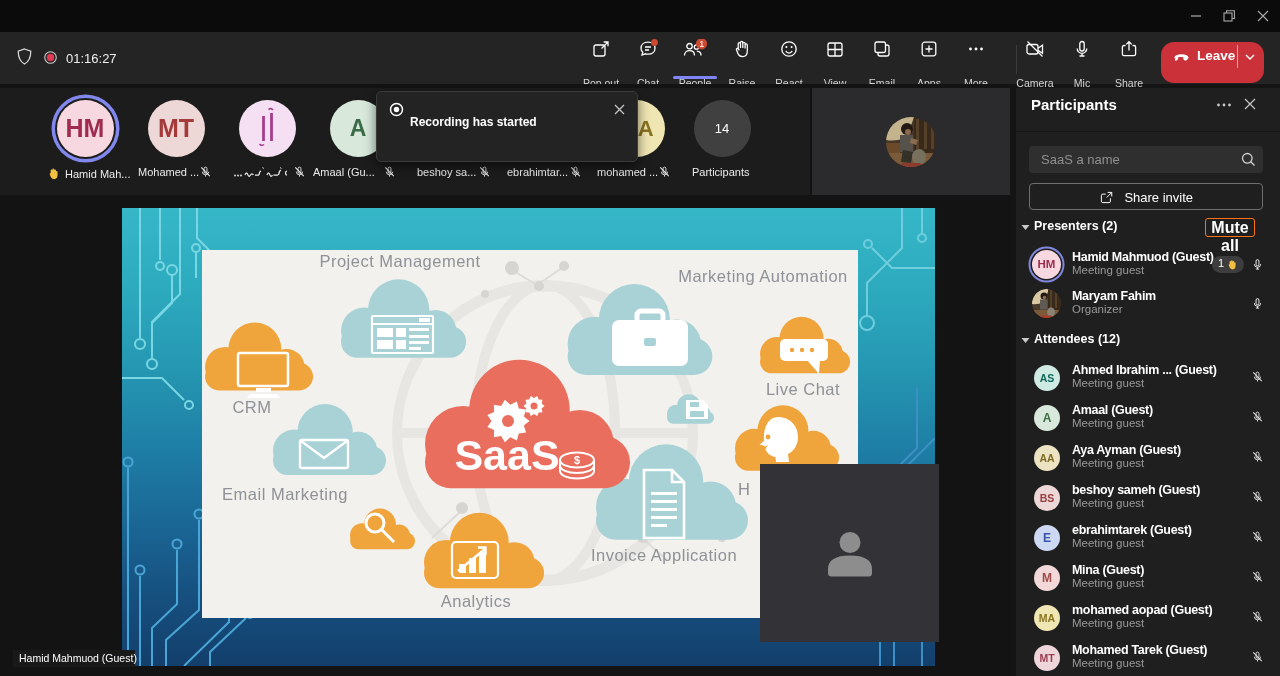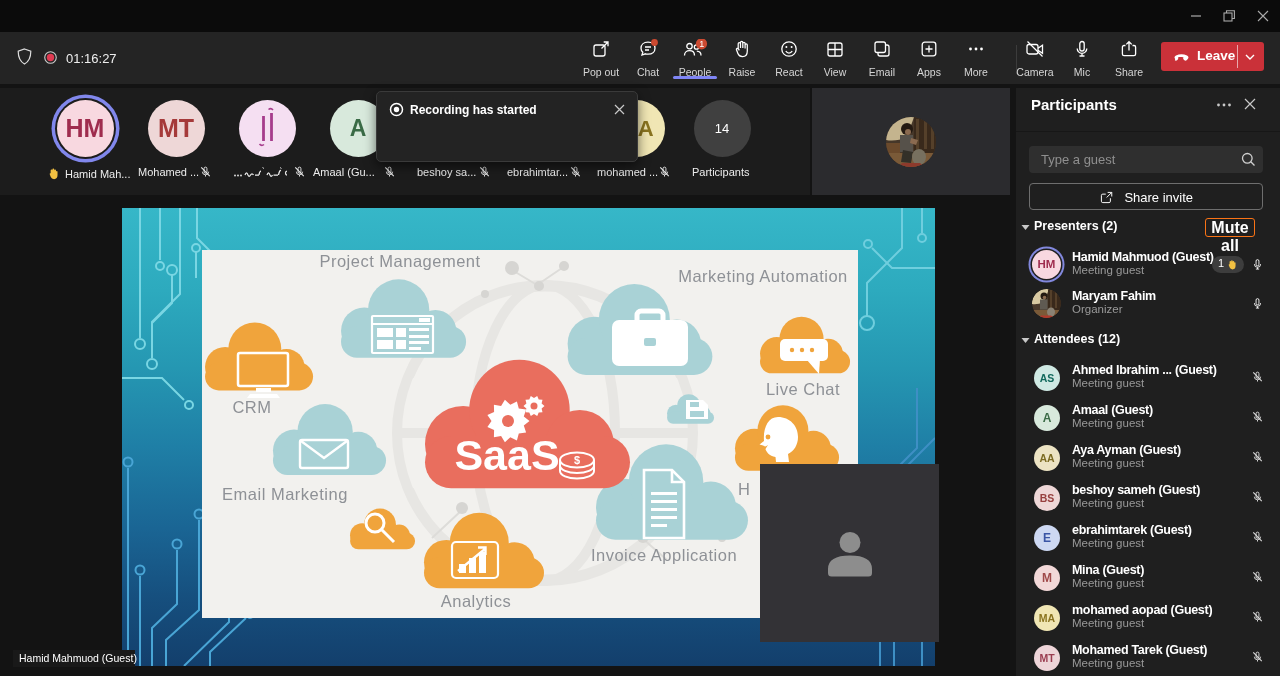--- a/index.html
+++ b/index.html
@@ -6,21 +6,21 @@
 .abs{position:absolute}
 #app{position:relative;width:1280px;height:676px}
 
 #titlebar{position:absolute;left:0;top:0;width:1280px;height:32px;background:#0b0b0b}
 #wtitle{position:absolute;left:0;top:9px;width:1280px;text-align:center;color:#9a9a9a;font-size:12px}
 
 #toolbar{position:absolute;left:0;top:32px;width:1280px;height:52px;background:#242424}
 #timer{position:absolute;left:66px;top:19px;color:#eee;font-size:13px}
 .tbtn{position:absolute;top:5px;width:46px;height:46px;text-align:center}
 .tbtn svg{display:block;margin:2px auto 0}
-.tbtn .lb{display:block;font-size:10.5px;color:#d6d6d6;margin-top:7px}
+.tbtn .lb{display:block;font-size:10.5px;color:#d6d6d6;margin-top:18px}
 
 #stage{position:absolute;left:0;top:84px;width:1010px;height:592px;background:#131313}
 #strippanel{position:absolute;left:0;top:4px;width:810px;height:107px;background:#1c1c1c}
 .avc{position:absolute;top:15.5px;width:57px;height:57px;border-radius:50%;text-align:center;line-height:57px;font-weight:bold;font-size:25px}
 .vlabel{position:absolute;top:82px;height:15px;font-size:11px;color:#ececec;white-space:nowrap}
 
 #slide{position:absolute;left:122px;top:124px;width:813px;height:458px;background:linear-gradient(180deg,#36b7c8 0%,#2daabe 18%,#2597b2 35%,#1f7fa6 52%,#1a6594 70%,#164f7e 85%,#133f6c 100%)}
 
 #preview{position:absolute;left:760px;top:380px;width:179px;height:178px;background:#333236}
 
@@ -167,21 +167,21 @@
       </div>
   <div class="tbtn" style="left:1106px">
         <svg width="20" height="20" viewBox="0 0 20 20">
           <g fill="none" stroke="#fff" stroke-width="1.3">
             <path d="M6.5 6.5 H5 a1.6 1.6 0 0 0-1.6 1.6 v7 A1.6 1.6 0 0 0 5 16.7 h10 a1.6 1.6 0 0 0 1.6-1.6 v-7 A1.6 1.6 0 0 0 15 6.5 h-1.5"></path>
             <path d="M10 11.5 V3 M7.3 5.4 L10 2.7 L12.7 5.4"></path>
           </g>
         </svg>
         <span class="lb">Share</span>
       </div>
-  <div style="position:absolute;left:1161px;top:10px;width:103px;height:29px;background:#ca3139;border-radius:3px">
+  <div style="position:absolute;left:1161px;top:10px;width:103px;height:41px;background:#ca3139;border-radius:13px">
     <svg style="position:absolute;left:11px;top:10px" width="19" height="11" viewBox="0 0 20 14">
           <path d="M2 9 c-1.5-1.5-1-3.5 1-4.5 c4.5-2.2 9.5-2.2 14 0 c2 1 2.5 3 1 4.5 l-1.5 1.5 c-.8.8-2 .8-2.8 0 l-1-1 c-.7-.7-.7-1.6-.1-2.4 c-2.4-.8-4.8-.8-7.2 0 c.6.8.6 1.7-.1 2.4 l-1 1 c-.8.8-2 .8-2.8 0 Z" fill="#fff"></path>
         </svg>
     <span style="position:absolute;left:36px;top:6px;color:#fff;font-size:13.5px;font-weight:bold">Leave</span>
     <div style="position:absolute;left:76px;top:3px;width:1px;height:23px;background:#e8a9ad"></div>
     <svg style="position:absolute;left:82px;top:9px" width="14" height="12" viewBox="0 0 14 12">
           <path d="M3 4 L7 8 L11 4" fill="none" stroke="#fff" stroke-width="1.4"></path>
         </svg>
   </div>
 </div>
@@ -293,21 +293,21 @@
               <path d="M16 46 h18 l5 4 h-26 Z" fill="#8d3a2c"></path>
             </g>
           </svg>
     </div>
   </div>
   <div id="notif">
     <svg class="abs" style="left:12px;top:10px" width="15" height="15" viewBox="0 0 15 15">
           <circle cx="7.5" cy="7.5" r="6" fill="none" stroke="#fff" stroke-width="1.5"></circle>
           <circle cx="7.5" cy="7.5" r="2.7" fill="#fff"></circle>
         </svg>
-    <div class="abs" style="left:33px;top:11px;color:#fff;font-size:12px;font-weight:bold">Recording has started</div>
+    <div class="abs" style="left:33px;top:23px;color:#fff;font-size:12px;font-weight:bold">Recording has started</div>
     <svg class="abs" style="left:237px;top:12px" width="11" height="11" viewBox="0 0 11 11">
           <path d="M1 1 L10 10 M10 1 L1 10" stroke="#c9c9c9" stroke-width="1.2"></path>
         </svg>
   </div>
   <div id="slide">
     <svg id="slidesvg" width="813" height="458" viewBox="0 0 813 458" style="position:absolute;left:0;top:0">
           <defs>
             <clipPath id="wb">
               <rect x="80" y="42" width="656" height="368"></rect>
             </clipPath>
@@ -515,21 +515,21 @@
           <circle cx="2.5" cy="4" r="1.4"></circle>
           <circle cx="8" cy="4" r="1.4"></circle>
           <circle cx="13.5" cy="4" r="1.4"></circle>
         </g>
       </svg>
   <svg class="abs" style="left:228px;top:10px" width="12" height="12" viewBox="0 0 12 12">
         <path d="M1 1 L11 11 M11 1 L1 11" stroke="#c8c8c8" stroke-width="1.2"></path>
       </svg>
   <div class="abs" style="left:0;top:43px;width:264px;height:1px;background:#171717"></div>
   <div class="abs" style="left:13px;top:58px;width:234px;height:27px;background:#2f2f2f;border-radius:4px">
-    <span class="abs" style="left:12px;top:6px;color:#8f8f8f;font-size:13px">Type a guest</span>
+    <span class="abs" style="left:12px;top:6px;color:#8f8f8f;font-size:13px">SaaS a name</span>
     <svg class="abs" style="left:212px;top:6px" width="15" height="15" viewBox="0 0 15 15">
           <circle cx="6.3" cy="6.3" r="4.8" fill="none" stroke="#cfcfcf" stroke-width="1.3"></circle>
           <path d="M9.8 9.8 L13.5 13.5" stroke="#cfcfcf" stroke-width="1.3"></path>
         </svg>
   </div>
   <div class="abs" style="left:13px;top:95px;width:234px;height:27px;border:1px solid #6e6e6e;border-radius:4px;text-align:center">
     <svg style="vertical-align:-3px;margin-top:6px" width="15" height="15" viewBox="0 0 20 20">
           <g fill="none" stroke="#fff" stroke-width="1.3">
             <path d="M9 5.5 H5 a1.8 1.8 0 0 0-1.8 1.8 V15 A1.8 1.8 0 0 0 5 16.8 h8.4 a1.8 1.8 0 0 0 1.8-1.8 V11"></path>
             <path d="M11.5 3.2 H17 V8.7 M17 3.2 L10.3 9.9"></path>

